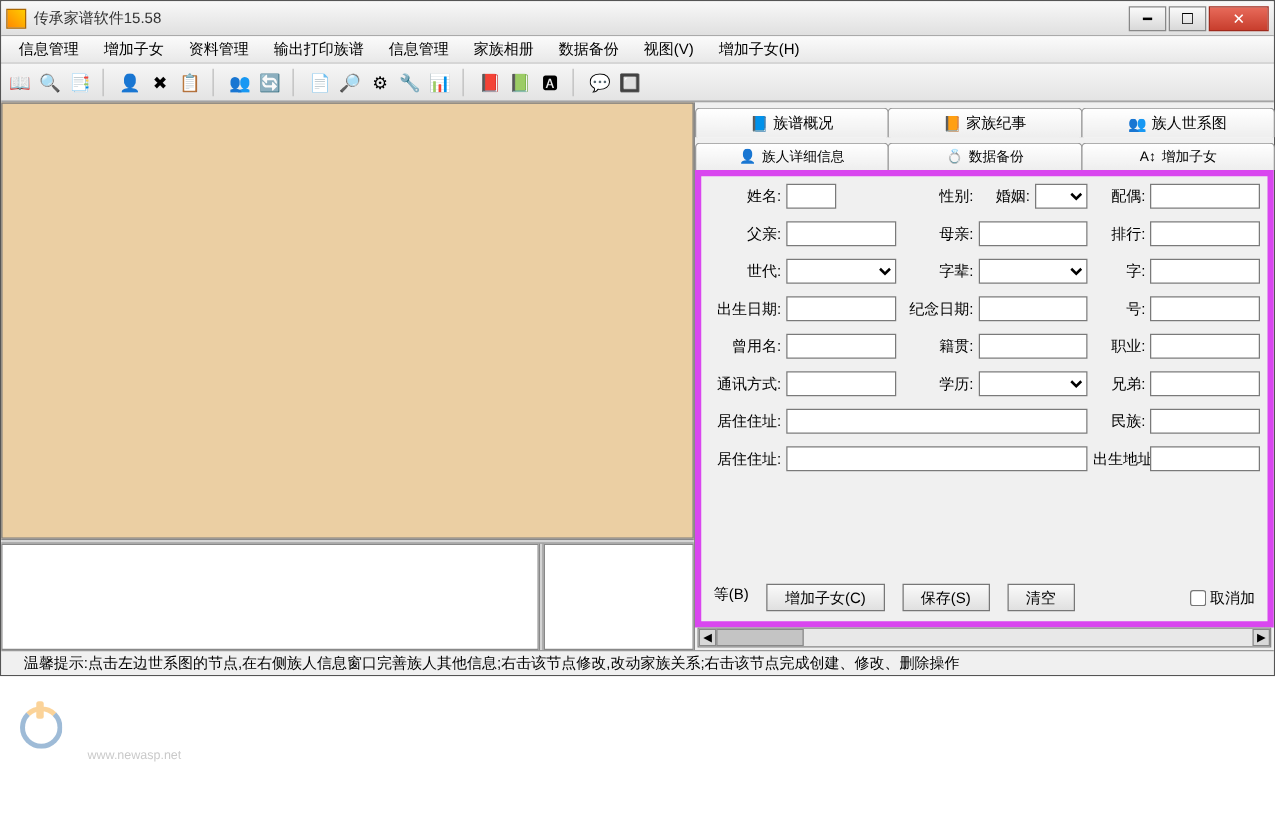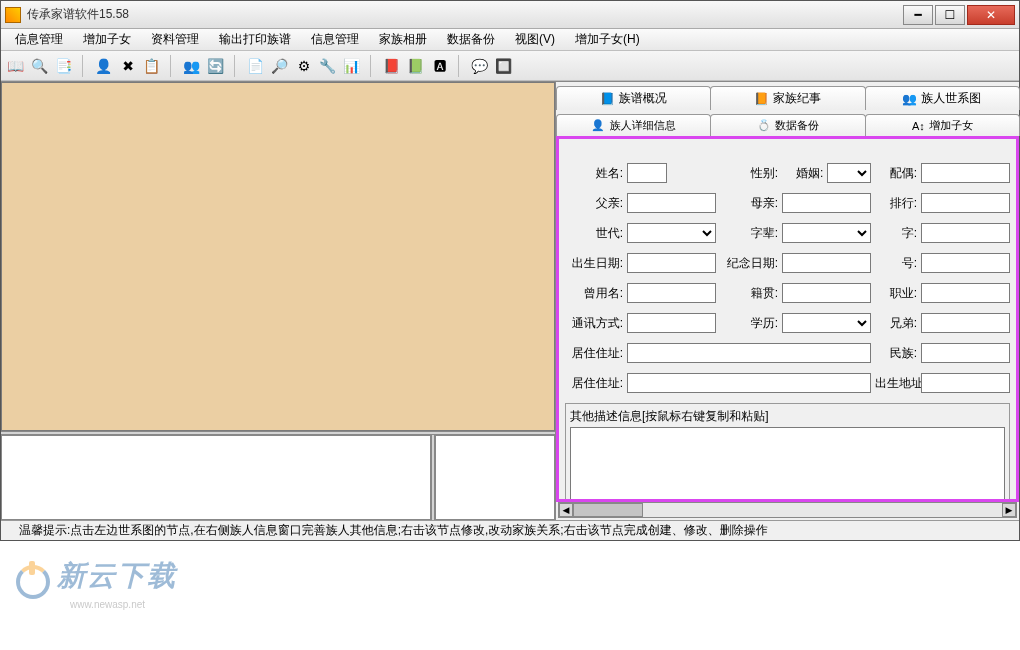--- a/index.html
+++ b/index.html
@@ -27,21 +27,21 @@
 .bottom-row { height: 85px; display:flex; }
 .bl-pane { flex:1; background:#fff; border:1px solid #888; }
 .split-v { width:4px; background:#d4d4d4; border-left:1px solid #888; border-right:1px solid #888; cursor:col-resize; }
 
 .rightcol { flex:1; display:flex; flex-direction:column; background:#f0f0f0; min-width:0; }
 .tabs { display:flex; padding-top:4px; }
 .tab { flex:1; border:1px solid #999; border-bottom:none; background:linear-gradient(#fff,#eee); padding:3px 4px; display:flex; align-items:center; justify-content:center; gap:4px; font-size:12px; cursor:default; margin-right:-1px; border-top-left-radius:4px; border-top-right-radius:4px; white-space:nowrap; overflow:hidden; }
 .tab.sm { font-size:11px; }
 .tabicon { width:14px; height:14px; display:inline-flex; align-items:center; justify-content:center; }
 
-.form-area { flex:1; background:#f0f0f0; border:3px solid #d946ef; padding:24px 6px 0 6px; overflow:hidden; display:flex; flex-direction:column; min-height:0; }
+.form-area { flex:1; background:#f0f0f0; border:5px solid #d946ef; padding:6px 6px 0 6px; overflow:hidden; display:flex; flex-direction:column; min-height:0; }
 .fields { display:grid; grid-template-columns: 58px 1fr 58px 1fr 42px 1fr; column-gap:4px; row-gap:10px; align-items:center; }
 .lbl { text-align:right; font-size:12px; white-space:nowrap; }
 .inp { height:20px; border:1px solid #7a7a7a; background:#fff; width:100%; font-size:12px; padding:0 2px; }
 .sel { height:20px; border:1px solid #7a7a7a; background:#fff; width:100%; font-size:12px; }
 .wide2 { grid-column: span 3; }
 
 .desc-group { margin-top:10px; border:1px solid #999; padding:4px; flex:0 0 auto; }
 .desc-legend { font-size:12px; margin-bottom:2px; }
 .desc-ta { width:100%; height:90px; border:1px solid #7a7a7a; background:#fff; resize:none; font-size:12px; }
 
@@ -207,37 +207,42 @@
           <input class="inp wide2" style="">
           <div class="lbl">民族:</div>
           <input class="inp" style="">
 
           <div class="lbl">居住住址:</div>
           <input class="inp wide2" style="">
           <div class="lbl">出生地址:</div>
           <input class="inp" style="">
         </div>
 
-        <div class="desc-group">
-          <div class="desc-legend">其他描述信息[按鼠标右键复制和粘贴]</div>
-          <textarea class="desc-ta" style=""></textarea>
-        </div>
-
+
+        <div class="btnrow">
+          <span class="btn" style="border:none;background:none;padding:0">等(B)</span>
+          <button class="btn">增加子女(C)</button>
+          <button class="btn">保存(S)</button>
+          <button class="btn">清空</button>
+          <label class="chk">
+            <input type="checkbox" style="">
+            <span>取消加</span>
+          </label>
+        </div>
       </div>
 
       <div class="hscroll">
         <div class="arr left">◀</div>
         <div class="thumb"></div>
         <div class="arr right">▶</div>
       </div>
     </div>
   </div>
 
   <div class="statusbar">
     <span>温馨提示:点击左边世系图的节点,在右侧族人信息窗口完善族人其他信息;右击该节点修改,改动家族关系;右击该节点完成创建、修改、删除操作</span>
   </div>
 </div>
 
 <div class="watermark">
   <span class="wm-ico"></span>
-  <span class="wm-main">新云下载</span>
   <div class="wm-sub">www.newasp.net</div>
 </div>
 
 </body></html>

